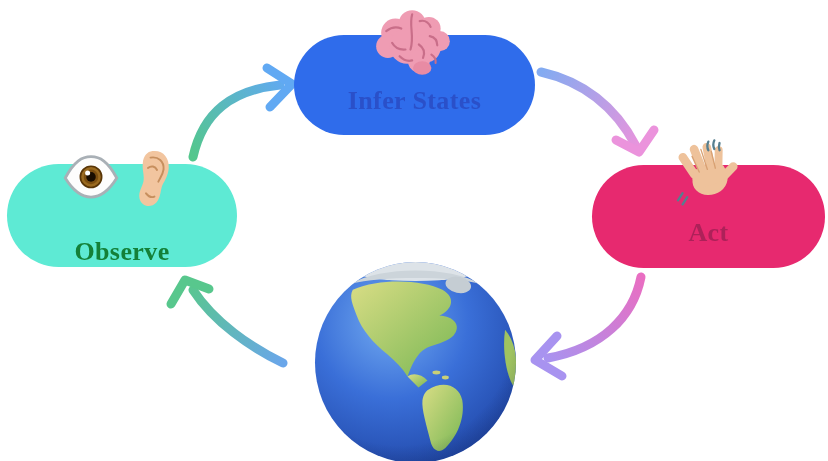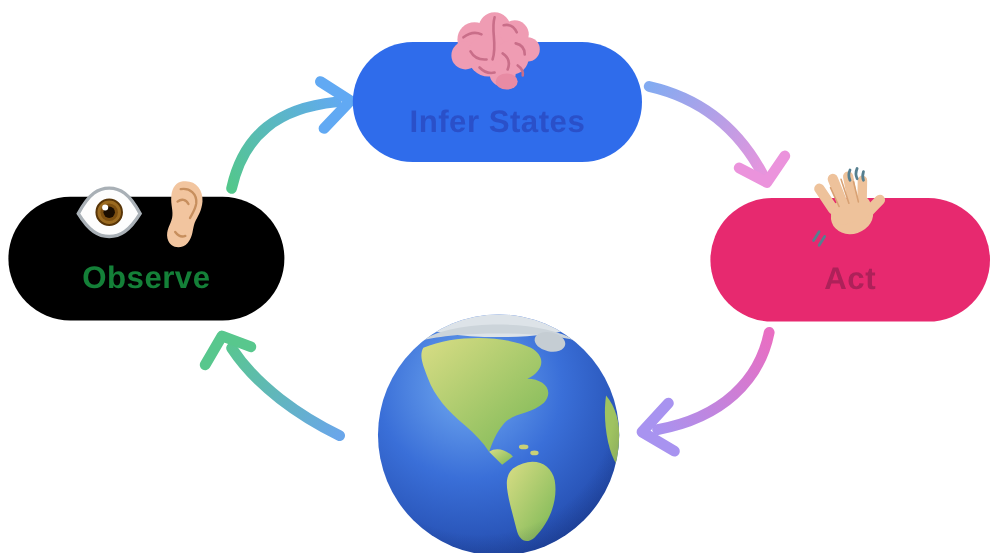--- a/index.html
+++ b/index.html
@@ -1,18 +1,18 @@
 <!DOCTYPE html>
 <html><head>
 <meta charset="utf-8">
 <style>
   html,body{margin:0;padding:0;background:#ffffff;}
   .stage{
     position:relative;width:828px;height:461px;overflow:hidden;background:#ffffff;
-    font-family:Liberation Sans, sans-serif;
+    font-family:Liberation Serif, serif;
   }
   .arrows{position:absolute;left:0;top:0;width:828px;height:461px;}
   .pill{
     position:absolute;border-radius:60px;display:flex;align-items:center;justify-content:center;
   }
   .pill-label{
     font-weight:bold;font-size:26px;letter-spacing:.4px;padding-top:32px;user-select:none;
   }
   #pill-infer{left:294px;top:35px;width:241px;height:100px;background:#2f6ceb;}
   #pill-observe{left:7px;top:164px;width:230px;height:103px;background:#1fa24c;}
@@ -67,21 +67,21 @@
     <g stroke-width="9" stroke-linecap="round" stroke-linejoin="round">
       <path d="M283,363 C250,347 214,322 193,290" stroke="url(#eg3)"></path>
       <path d="M171,304 L185,280 L209,289" stroke="#58c78d"></path>
     </g>
   </svg>
 
   <div class="pill" id="pill-infer" style="background: rgb(47, 108, 235);">
     <span class="pill-label" style="color: rgb(42, 80, 201);">Infer States</span>
   </div>
 
-  <div class="pill" id="pill-observe" style="background: #000000;">
+  <div class="pill" id="pill-observe" style="background: #5eead4; align-items: flex-end;">
     <span class="pill-label" style="color: rgb(20, 128, 56);">Observe</span>
   </div>
 
   <div class="pill" id="pill-act" style="background: rgb(231, 41, 111);">
     <span class="pill-label" style="color: rgb(173, 33, 89); text-align: center;">Act</span>
   </div>
 
   <svg class="icon" id="brain-icon" viewBox="0 0 100 86">
     <g fill="#ef9cb3">
       <circle cx="29" cy="32" r="17"></circle>

